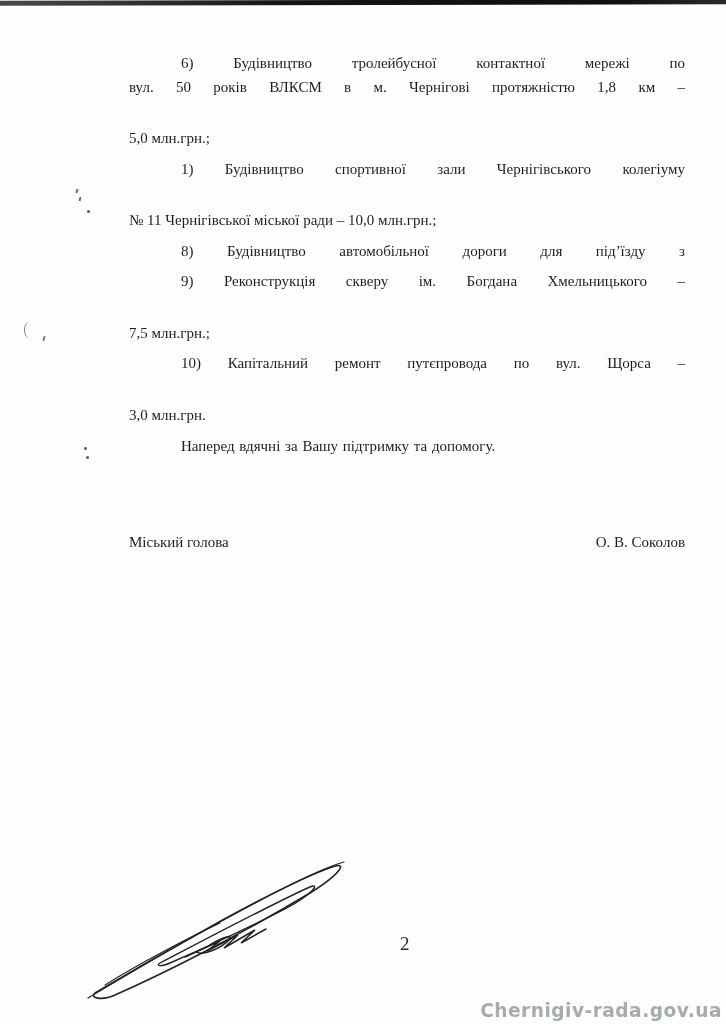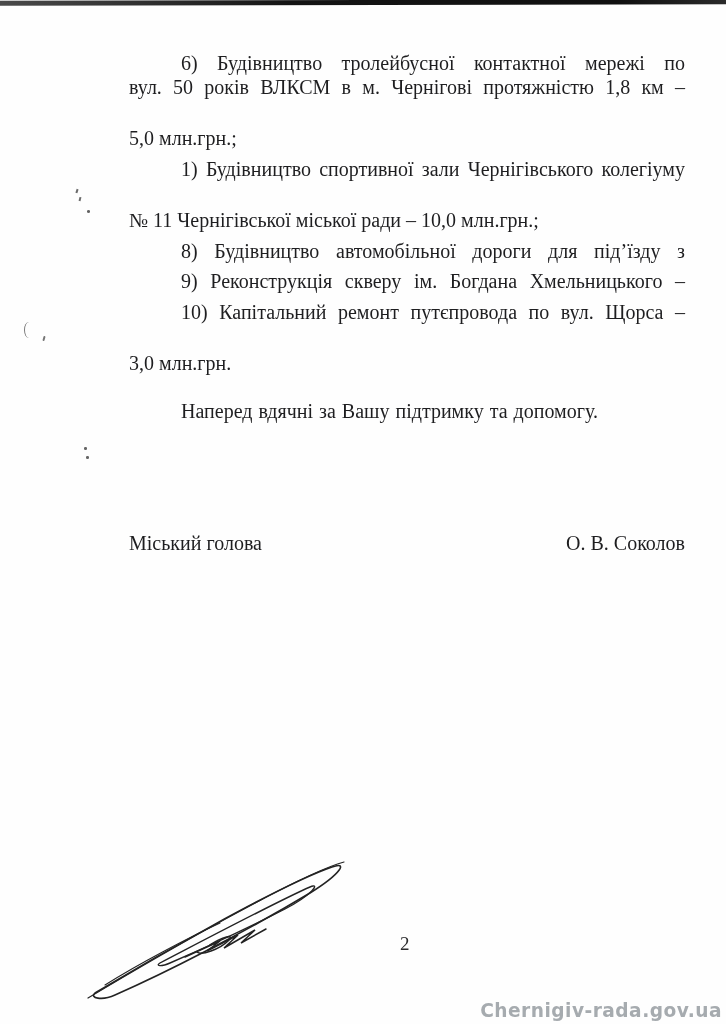--- a/index.html
+++ b/index.html
@@ -12,31 +12,31 @@
     color:#1e1e20;
   }
   
   .scan-edge {
     position:absolute; top:0; left:0; right:0; height:5px;
     background:linear-gradient(to right,#4a4a4a,#141414 40%,#101010 85%,#2a2a2a);
     transform:rotate(-0.12deg);
   }
   .content {
     position:absolute; left:129px; top:52px; width:556px;
-    font-size:20px;
+    font-size:15px;
   }
   .para { margin:0 0 7px 0; }
   .line { line-height:23.5px; text-align:justify; text-align-last:justify; word-spacing:1px; }
   .line.first { text-indent:52px; }
   .line.last { text-align:left; text-align-last:left; word-spacing:normal;margin-top:28px; }
-  .closing { margin-top:24px; }
+  .closing { margin-top:8px; }
   .closing .line { text-align:left; text-align-last:left; }
   .sig-row {
     display:flex; justify-content:space-between; align-items:baseline;
-    margin-top:109px; line-height:23.5px;
+    margin-top:72px; line-height:23.5px;
   }
   .page-number {
     position:absolute; left:400px; top:933px;
     font-size:19px; color:#2c2c2e;
   }
   .watermark {
     position:absolute; right:4px; bottom:2px;
     font-family:"DejaVu Sans","Liberation Sans",sans-serif;
     font-weight:bold; font-size:20px; letter-spacing:0.5px;
     color:#a6abaf;
@@ -73,20 +73,21 @@
       <div class="line first">1) Будівництво спортивної зали Чернігівського колегіуму</div>
       <div class="line last">№ 11 Чернігівської міської ради – 10,0 млн.грн.;</div>
     </div>
 
     <div class="para">
       <div class="line first">8) Будівництво автомобільної дороги для під’їзду з</div>
     </div>
 
     <div class="para">
       <div class="line first">9) Реконструкція скверу ім. Богдана Хмельницького –</div>
+      <div class="line last">7,5 млн.грн.;</div>
     </div>
 
     <div class="para">
       <div class="line first">10) Капітальний ремонт путєпровода по вул. Щорса –</div>
       <div class="line last">3,0 млн.грн.</div>
     </div>
 
     <div class="para closing">
       <div class="line first">Наперед вдячні за Вашу підтримку та допомогу.</div>
     </div>

